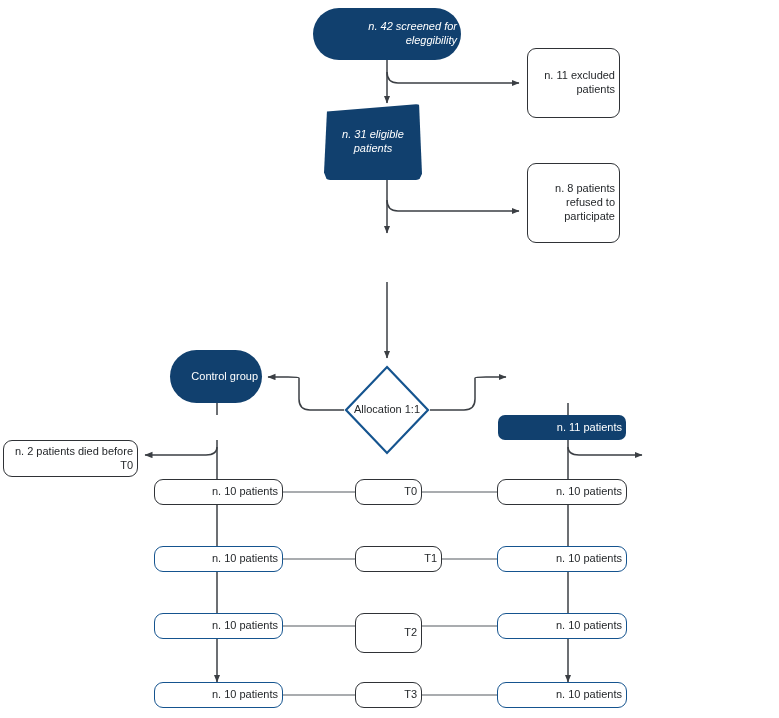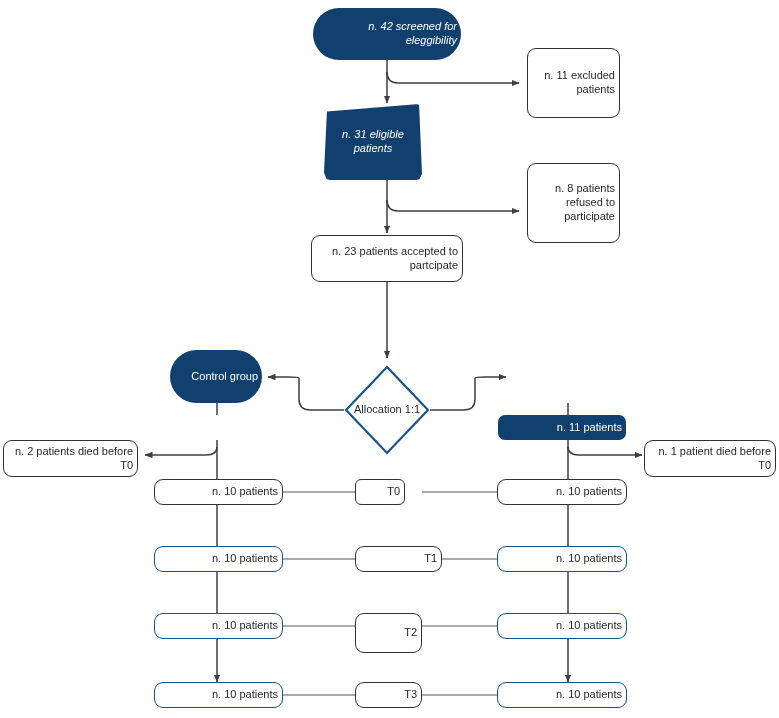--- a/index.html
+++ b/index.html
@@ -193,23 +193,20 @@
 
   <div class="skew-node" style="left:324px; top:104px; width:98px; height:76px;">
     <div class="shape"></div>
     <span class="lbl">n. 31 eligible patients</span>
   </div>
 
   <div class="node box-dark" style="left:527px; top:163px; width:93px; height:80px;">
     <span class="lbl">n. 8 patients refused to participate</span>
   </div>
 
-  <div class="node box-dark" style="left:311px; top:235px; width:152px; height:47px;">
-    <span class="lbl">n. 23 patients accepted to partcipate</span>
-  </div>
 
   <div class="diamond" style="left:344px; top:365px; width:86px; height:90px;">
     <svg class="dshape" viewBox="0 0 86 90">
       <polygon points="43,2 84,45 43,88 2,45" fill="#ffffff" stroke="#15548f" stroke-width="2.2"></polygon>
     </svg>
     <span class="lbl">Allocation 1:1</span>
   </div>
 
   <div class="node fill-navy stadium" style="left:170px; top:350px; width:92px; height:53px;">
     <span class="lbl">Control group</span>
@@ -218,28 +215,25 @@
 
 
   <div class="node fill-navy rrect" style="left:498px; top:415px; width:128px; height:25px;">
     <span class="lbl">n. 11 patients</span>
   </div>
 
   <div class="node box-dark" style="left:3px; top:440px; width:135px; height:37px;">
     <span class="lbl">n. 2 patients died before T0</span>
   </div>
 
-  <div class="node box-dark" style="left:644px; top:440px; width:132px; height:37px;">
-    <span class="lbl">n. 1 patient died before T0</span>
-  </div>
 
   <div class="node box-dark" style="left:154px; top:479px; width:129px; height:26px;">
     <span class="lbl">n. 10 patients</span>
   </div>
-  <div class="node box-dark" style="left:355px; top:479px; width:50px; height:26px;border-radius:6px;">
+  <div class="node box-dark" style="left:355px; top:479px; width:67px; height:26px;">
     <span class="lbl">T0</span>
   </div>
   <div class="node box-dark" style="left:497px; top:479px; width:130px; height:26px;">
     <span class="lbl">n. 10 patients</span>
   </div>
 
   <div class="node box-blue" style="left:154px; top:546px; width:129px; height:26px;">
     <span class="lbl">n. 10 patients</span>
   </div>
   <div class="node box-dark" style="left:355px; top:546px; width:87px; height:26px;">

